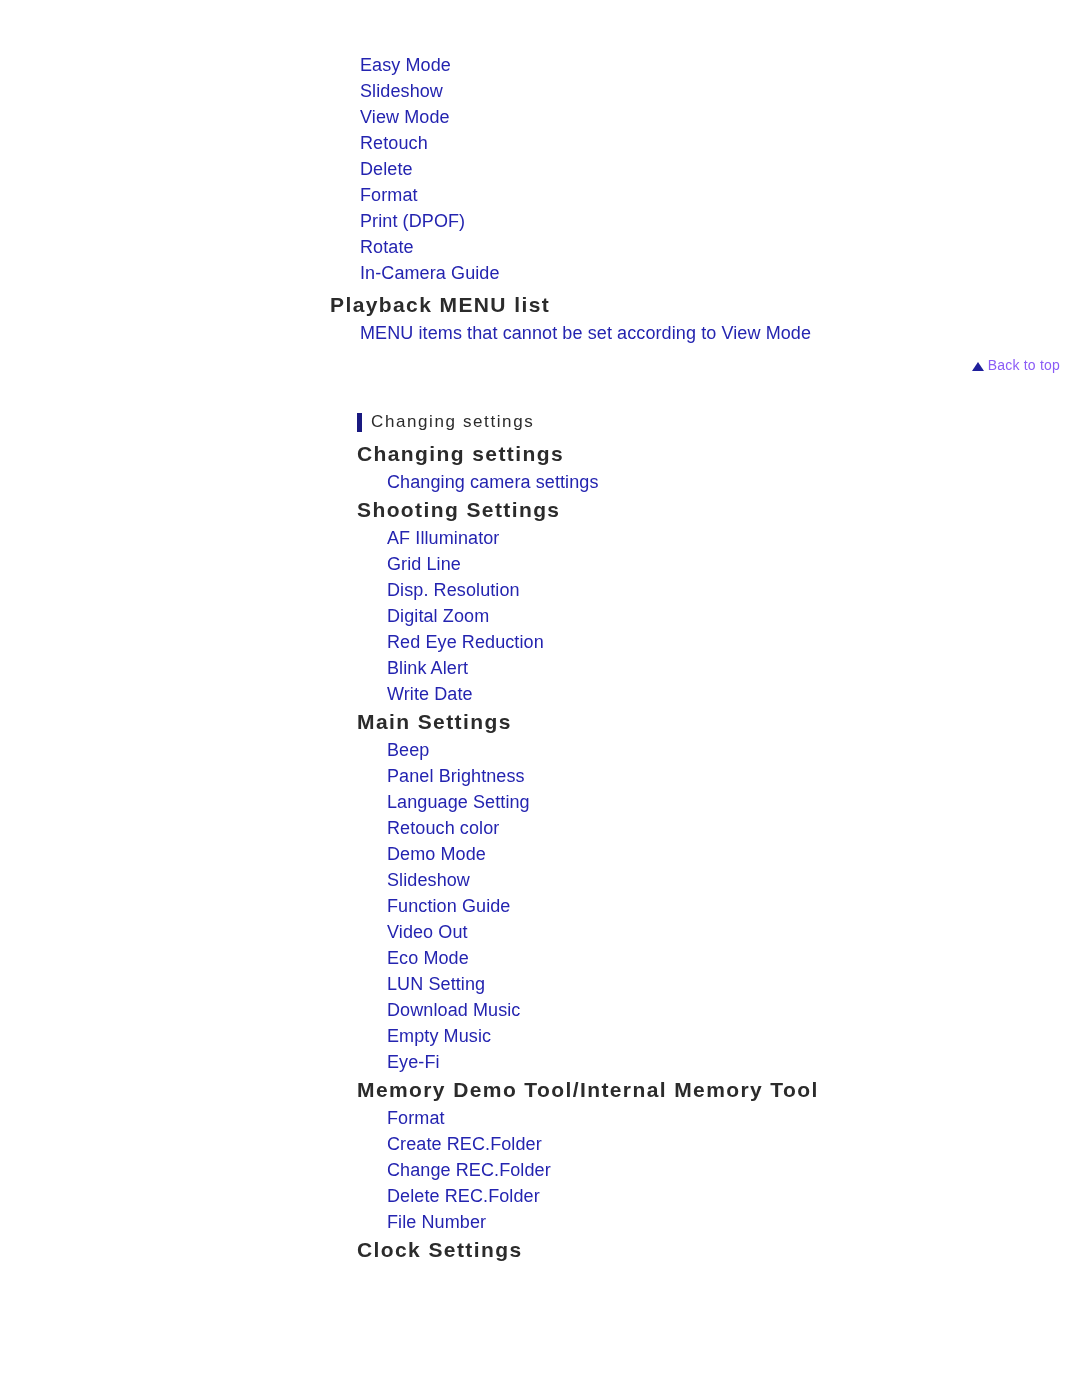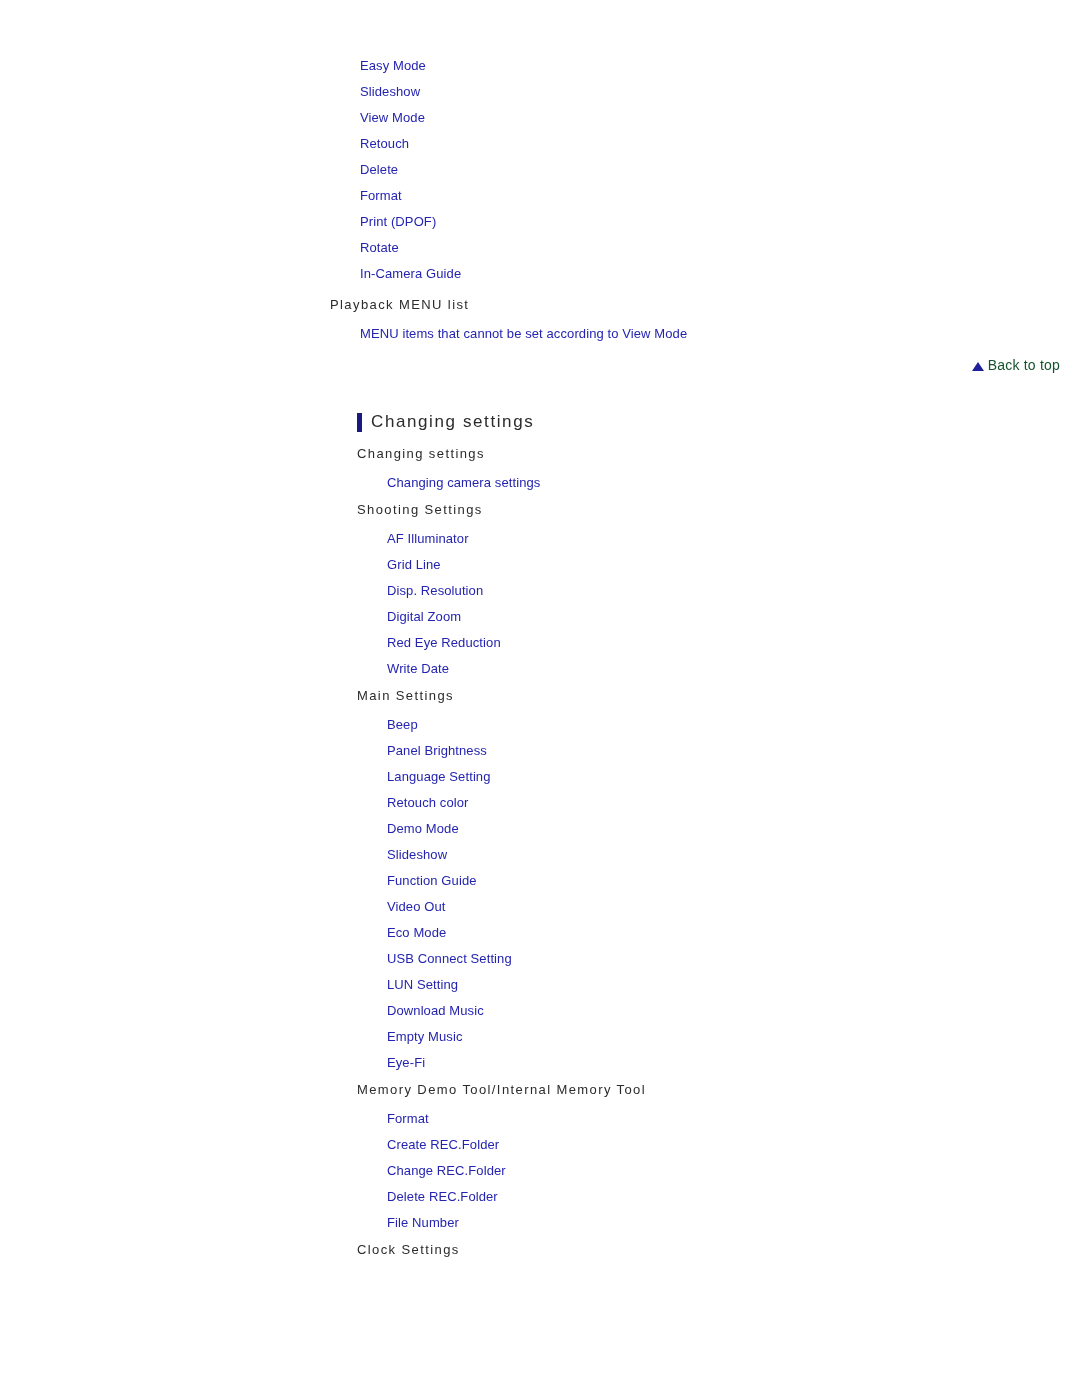--- a/index.html
+++ b/index.html
@@ -40,34 +40,34 @@
   }
   .link-item {
     margin: 0;
     padding: 0;
     height: 26px;
     line-height: 26px;
   }
   .toc-link {
     display: inline-block;
     color: #2424b0;
-    font-size: 13px;
+    font-size: 18px;
     line-height: 26px;
     text-decoration: none;
     letter-spacing: 0.1px;
     cursor: pointer;
   }
   .indent-1 { padding-left: 30px; }
 
   
   .sec-heading {
     margin: 0;
     padding: 0;
-    font-size: 13px;
-    font-weight: normal;
+    font-size: 21px;
+    font-weight: bold;
     color: #2b2b2b;
     letter-spacing: 1.4px;
     height: 30px;
     line-height: 30px;
     white-space: nowrap;
   }
 
   
   .main-heading {
     margin: 0;
@@ -94,21 +94,21 @@
   
   .back-to-top-row {
     position: absolute;
     right: 20px;
     width: 300px;
     text-align: right;
     height: 22px;
     line-height: 22px;
   }
   .back-to-top {
-    color: #14532d;
+    color: #8b5cf6;
     font-size: 14px;
     text-decoration: none;
     letter-spacing: 0.2px;
     cursor: pointer;
     white-space: nowrap;
   }
   .tri-up {
     display: inline-block;
     width: 0;
     height: 0;
@@ -161,34 +161,34 @@
         <ul class="link-list">
           <li class="link-item"><a class="toc-link indent-1" href="#">Changing camera settings</a></li>
         </ul>
         <div class="sec-heading">Shooting Settings</div>
         <ul class="link-list">
           <li class="link-item"><a class="toc-link indent-1" href="#">AF Illuminator</a></li>
           <li class="link-item"><a class="toc-link indent-1" href="#">Grid Line</a></li>
           <li class="link-item"><a class="toc-link indent-1" href="#">Disp. Resolution</a></li>
           <li class="link-item"><a class="toc-link indent-1" href="#">Digital Zoom</a></li>
           <li class="link-item"><a class="toc-link indent-1" href="#">Red Eye Reduction</a></li>
+          <li class="link-item"><a class="toc-link indent-1" href="#">Blink Alert</a></li>
           <li class="link-item"><a class="toc-link indent-1" href="#">Write Date</a></li>
         </ul>
         <div class="sec-heading">Main Settings</div>
         <ul class="link-list">
           <li class="link-item"><a class="toc-link indent-1" href="#">Beep</a></li>
           <li class="link-item"><a class="toc-link indent-1" href="#">Panel Brightness</a></li>
           <li class="link-item"><a class="toc-link indent-1" href="#">Language Setting</a></li>
           <li class="link-item"><a class="toc-link indent-1" href="#">Retouch color</a></li>
           <li class="link-item"><a class="toc-link indent-1" href="#">Demo Mode</a></li>
           <li class="link-item"><a class="toc-link indent-1" href="#">Slideshow</a></li>
           <li class="link-item"><a class="toc-link indent-1" href="#">Function Guide</a></li>
           <li class="link-item"><a class="toc-link indent-1" href="#">Video Out</a></li>
           <li class="link-item"><a class="toc-link indent-1" href="#">Eco Mode</a></li>
-          <li class="link-item"><a class="toc-link indent-1" href="#">USB Connect Setting</a></li>
           <li class="link-item"><a class="toc-link indent-1" href="#">LUN Setting</a></li>
           <li class="link-item"><a class="toc-link indent-1" href="#">Download Music</a></li>
           <li class="link-item"><a class="toc-link indent-1" href="#">Empty Music</a></li>
           <li class="link-item"><a class="toc-link indent-1" href="#">Eye-Fi</a></li>
         </ul>
         <div class="sec-heading">Memory Demo Tool/Internal Memory Tool</div>
         <ul class="link-list">
           <li class="link-item"><a class="toc-link indent-1" href="#">Format</a></li>
           <li class="link-item"><a class="toc-link indent-1" href="#">Create REC.Folder</a></li>
           <li class="link-item"><a class="toc-link indent-1" href="#">Change REC.Folder</a></li>

